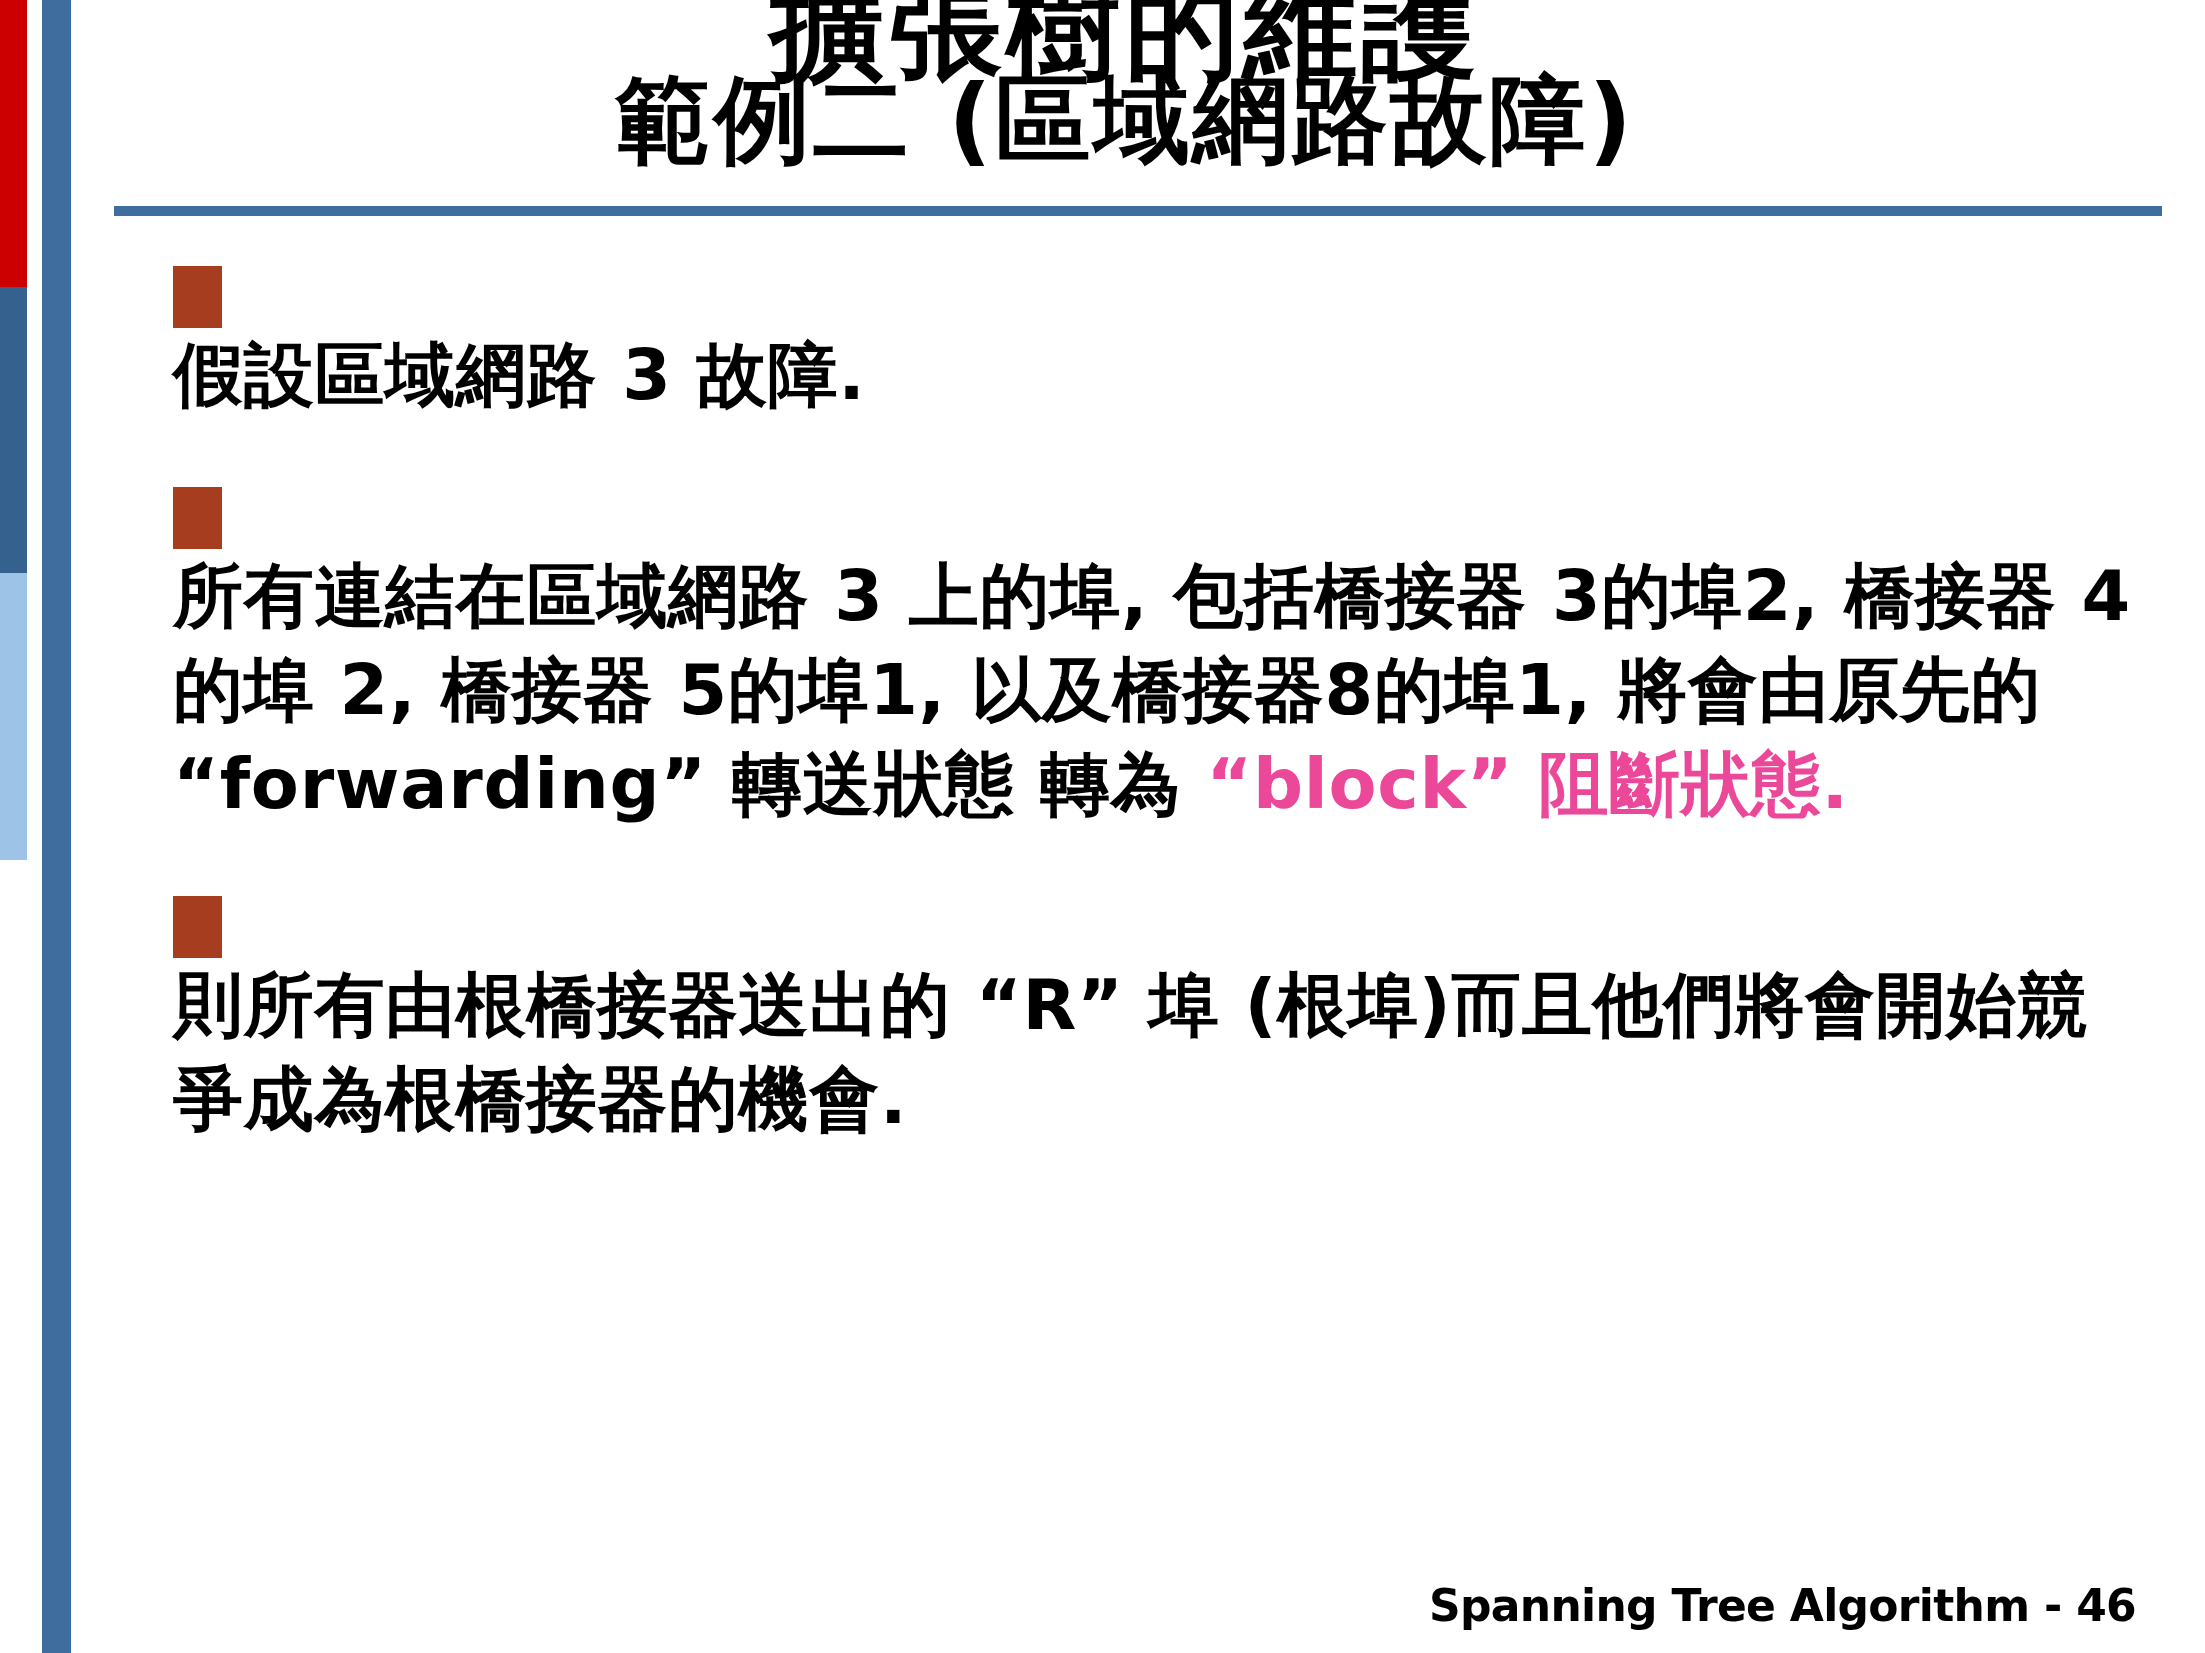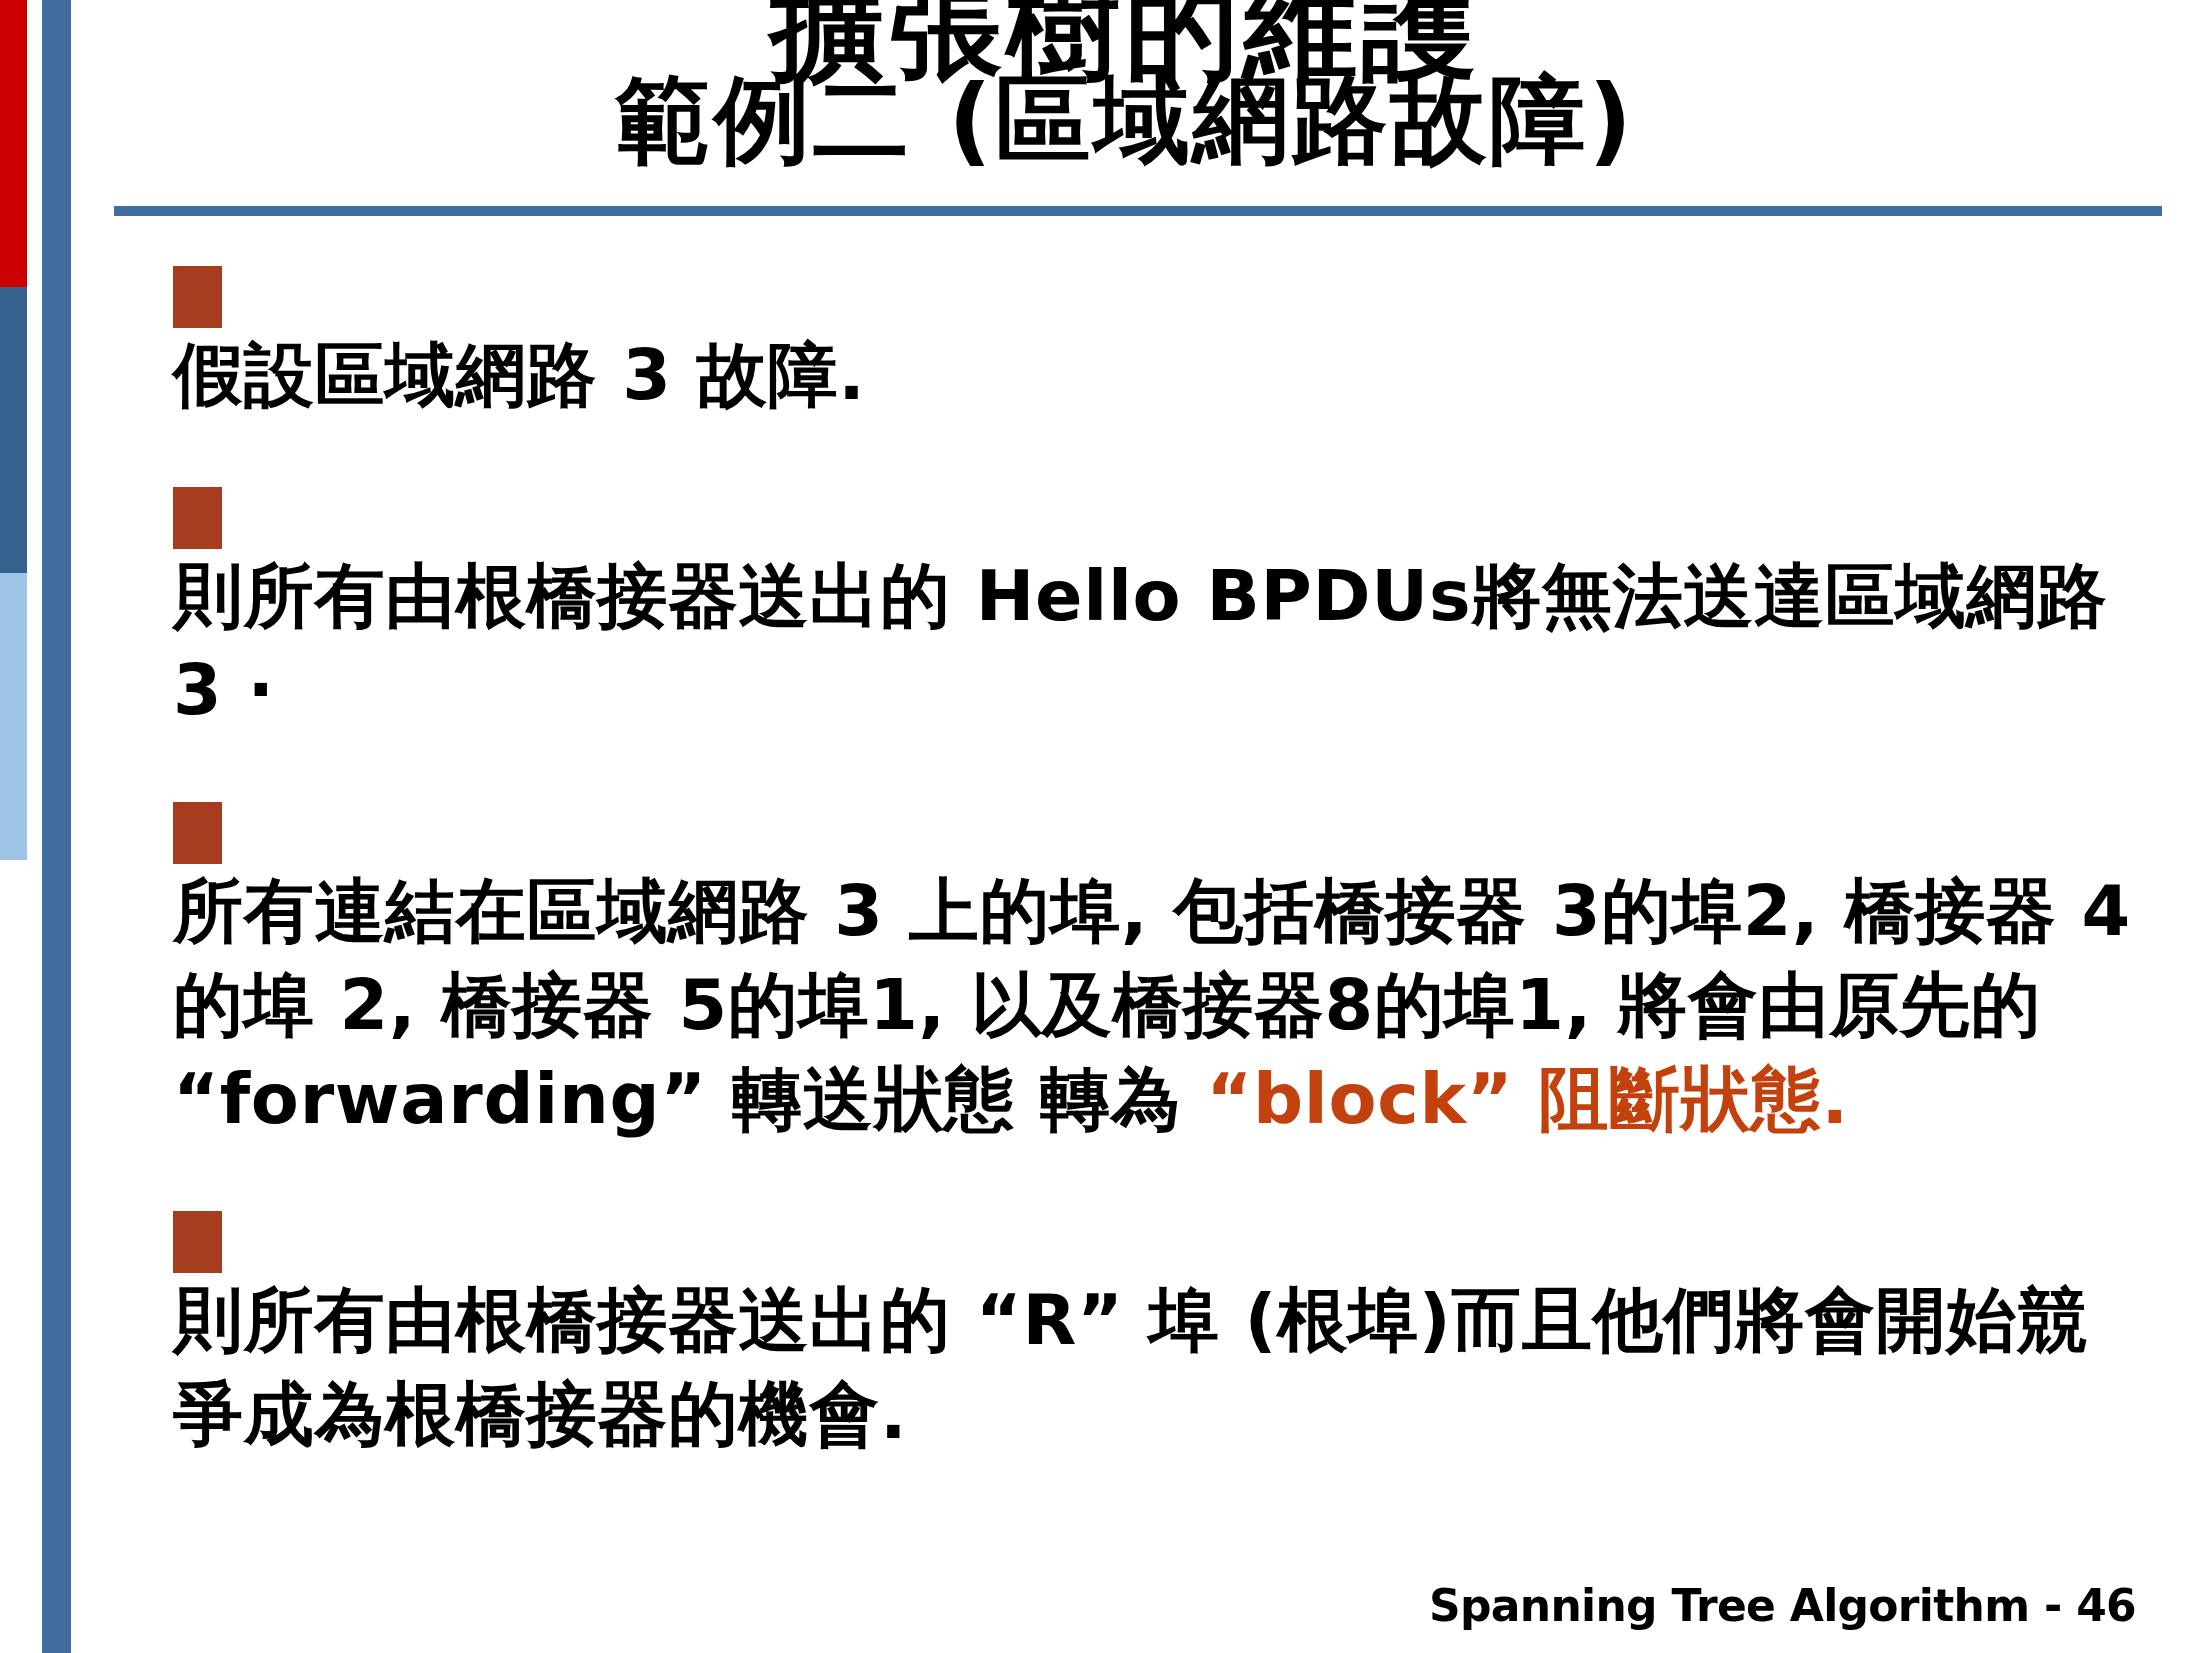--- a/index.html
+++ b/index.html
@@ -86,25 +86,21 @@
 
   <div class="rule"></div>
 
   <div class="bullets">
       <div class="bullet-item">
         <div class="bullet-square"></div>
         <div class="bullet-text"><span>假設區域網路 3 故障.</span></div>
       </div>
       <div class="bullet-item">
         <div class="bullet-square"></div>
-        <div class="bullet-text"><span>則所有由根橋接器送出的 Hello BPDUs將無法送達區域網路 3 ·</span></div>
-      </div>
-      <div class="bullet-item">
-        <div class="bullet-square"></div>
-        <div class="bullet-text"><span>所有連結在區域網路 3 上的埠, 包括橋接器 3的埠2, 橋接器 4 的埠 2, 橋接器 5的埠1, 以及橋接器8的埠1, 將會由原先的 “forwarding” 轉送狀態 轉為 </span><span style="color: #c2410c;">“block” 阻斷狀態.</span></div>
+        <div class="bullet-text"><span>所有連結在區域網路 3 上的埠, 包括橋接器 3的埠2, 橋接器 4 的埠 2, 橋接器 5的埠1, 以及橋接器8的埠1, 將會由原先的 “forwarding” 轉送狀態 轉為 </span><span style="color: #ec4899;">“block” 阻斷狀態.</span></div>
       </div>
       <div class="bullet-item">
         <div class="bullet-square"></div>
         <div class="bullet-text"><span>則所有由根橋接器送出的 “R” 埠 (根埠)而且他們將會開始競爭成為根橋接器的機會.</span></div>
       </div>
     </div>
 
   <div class="footer">Spanning Tree Algorithm - 46</div>
 
 </div>

